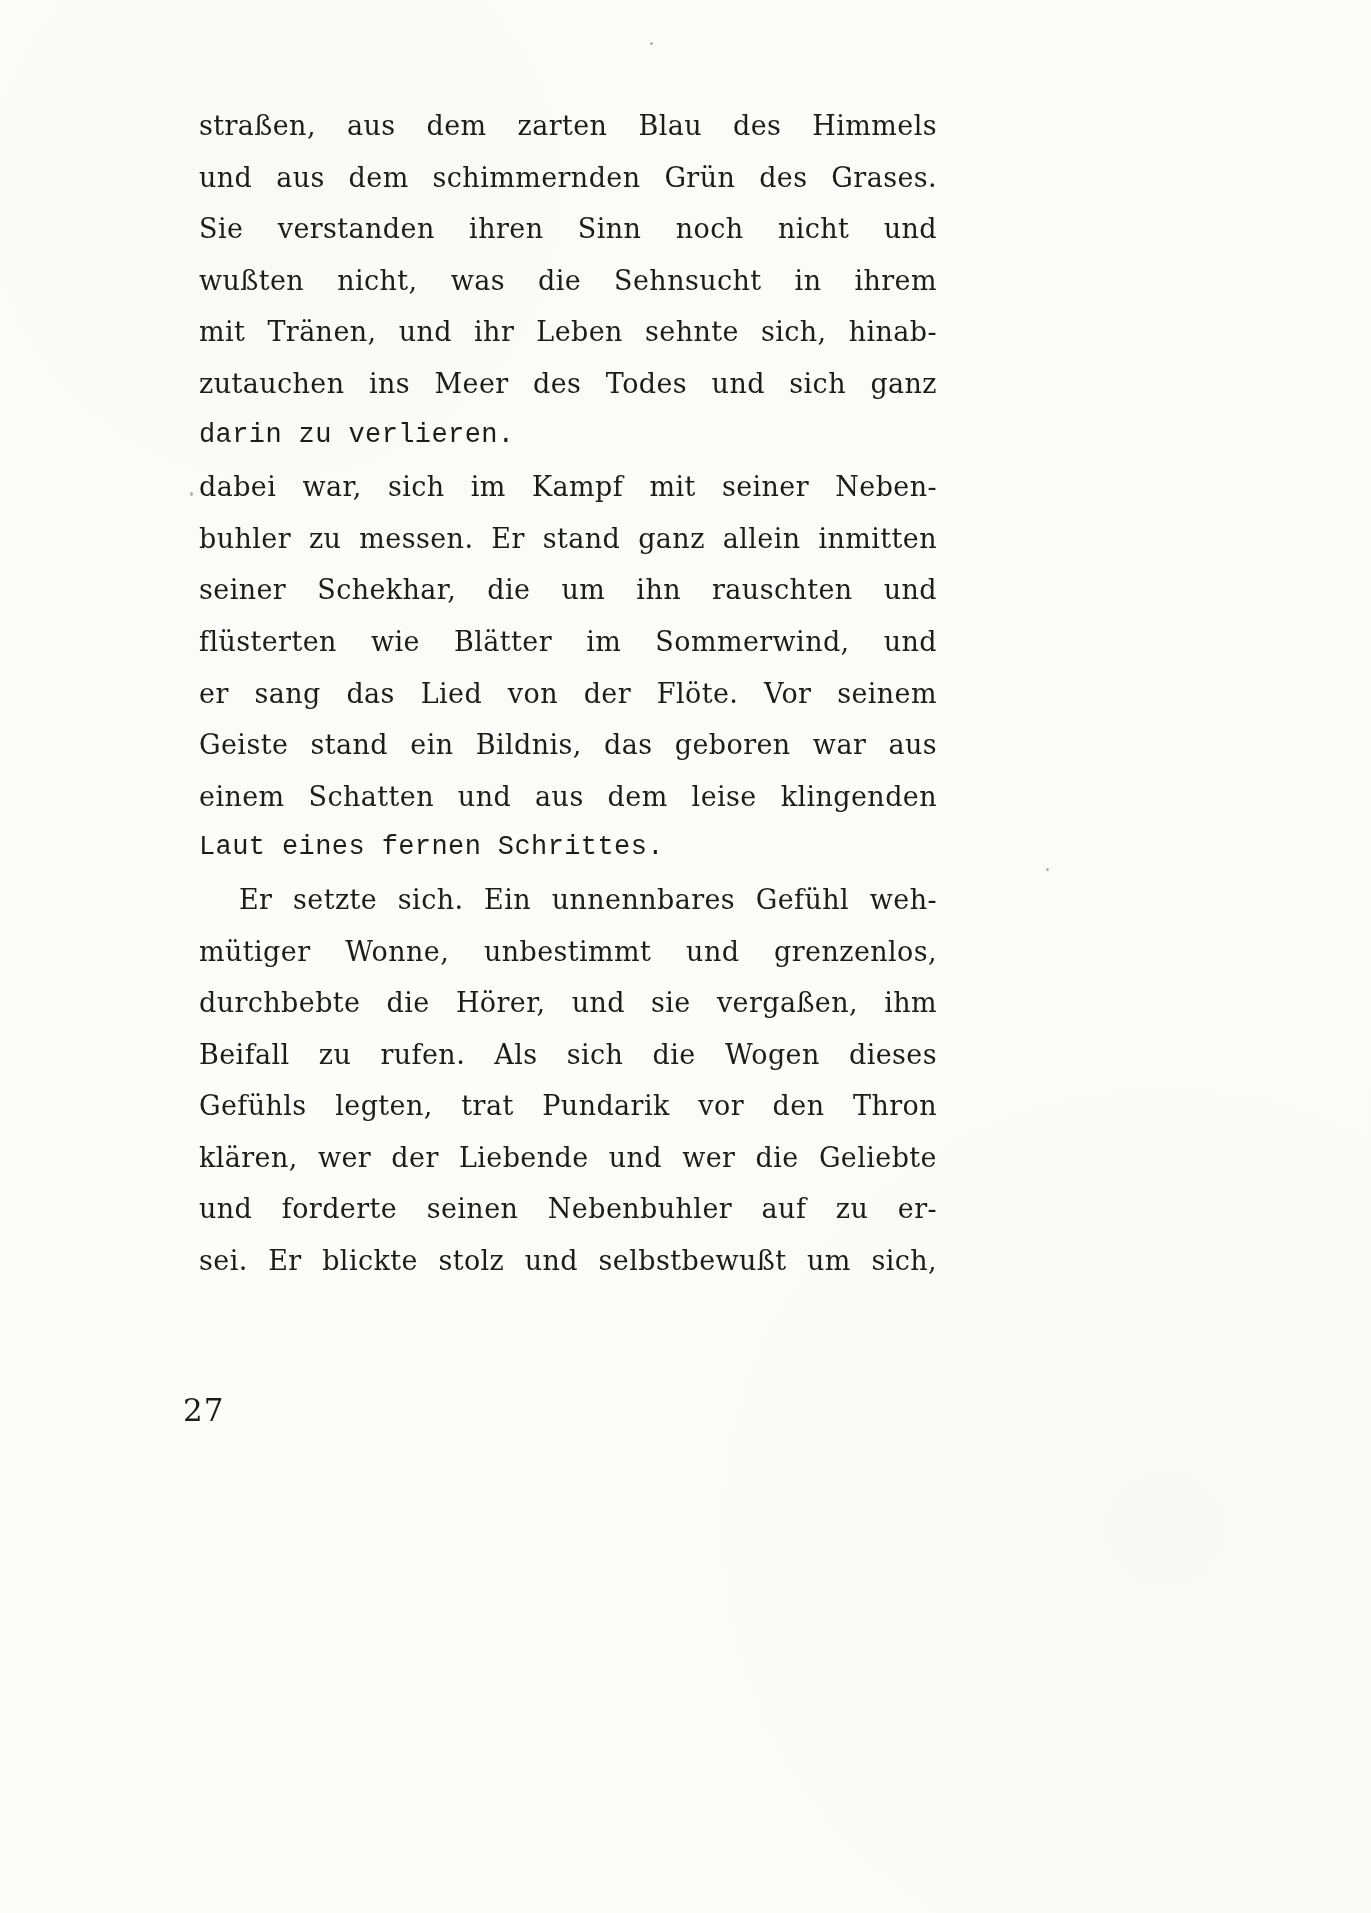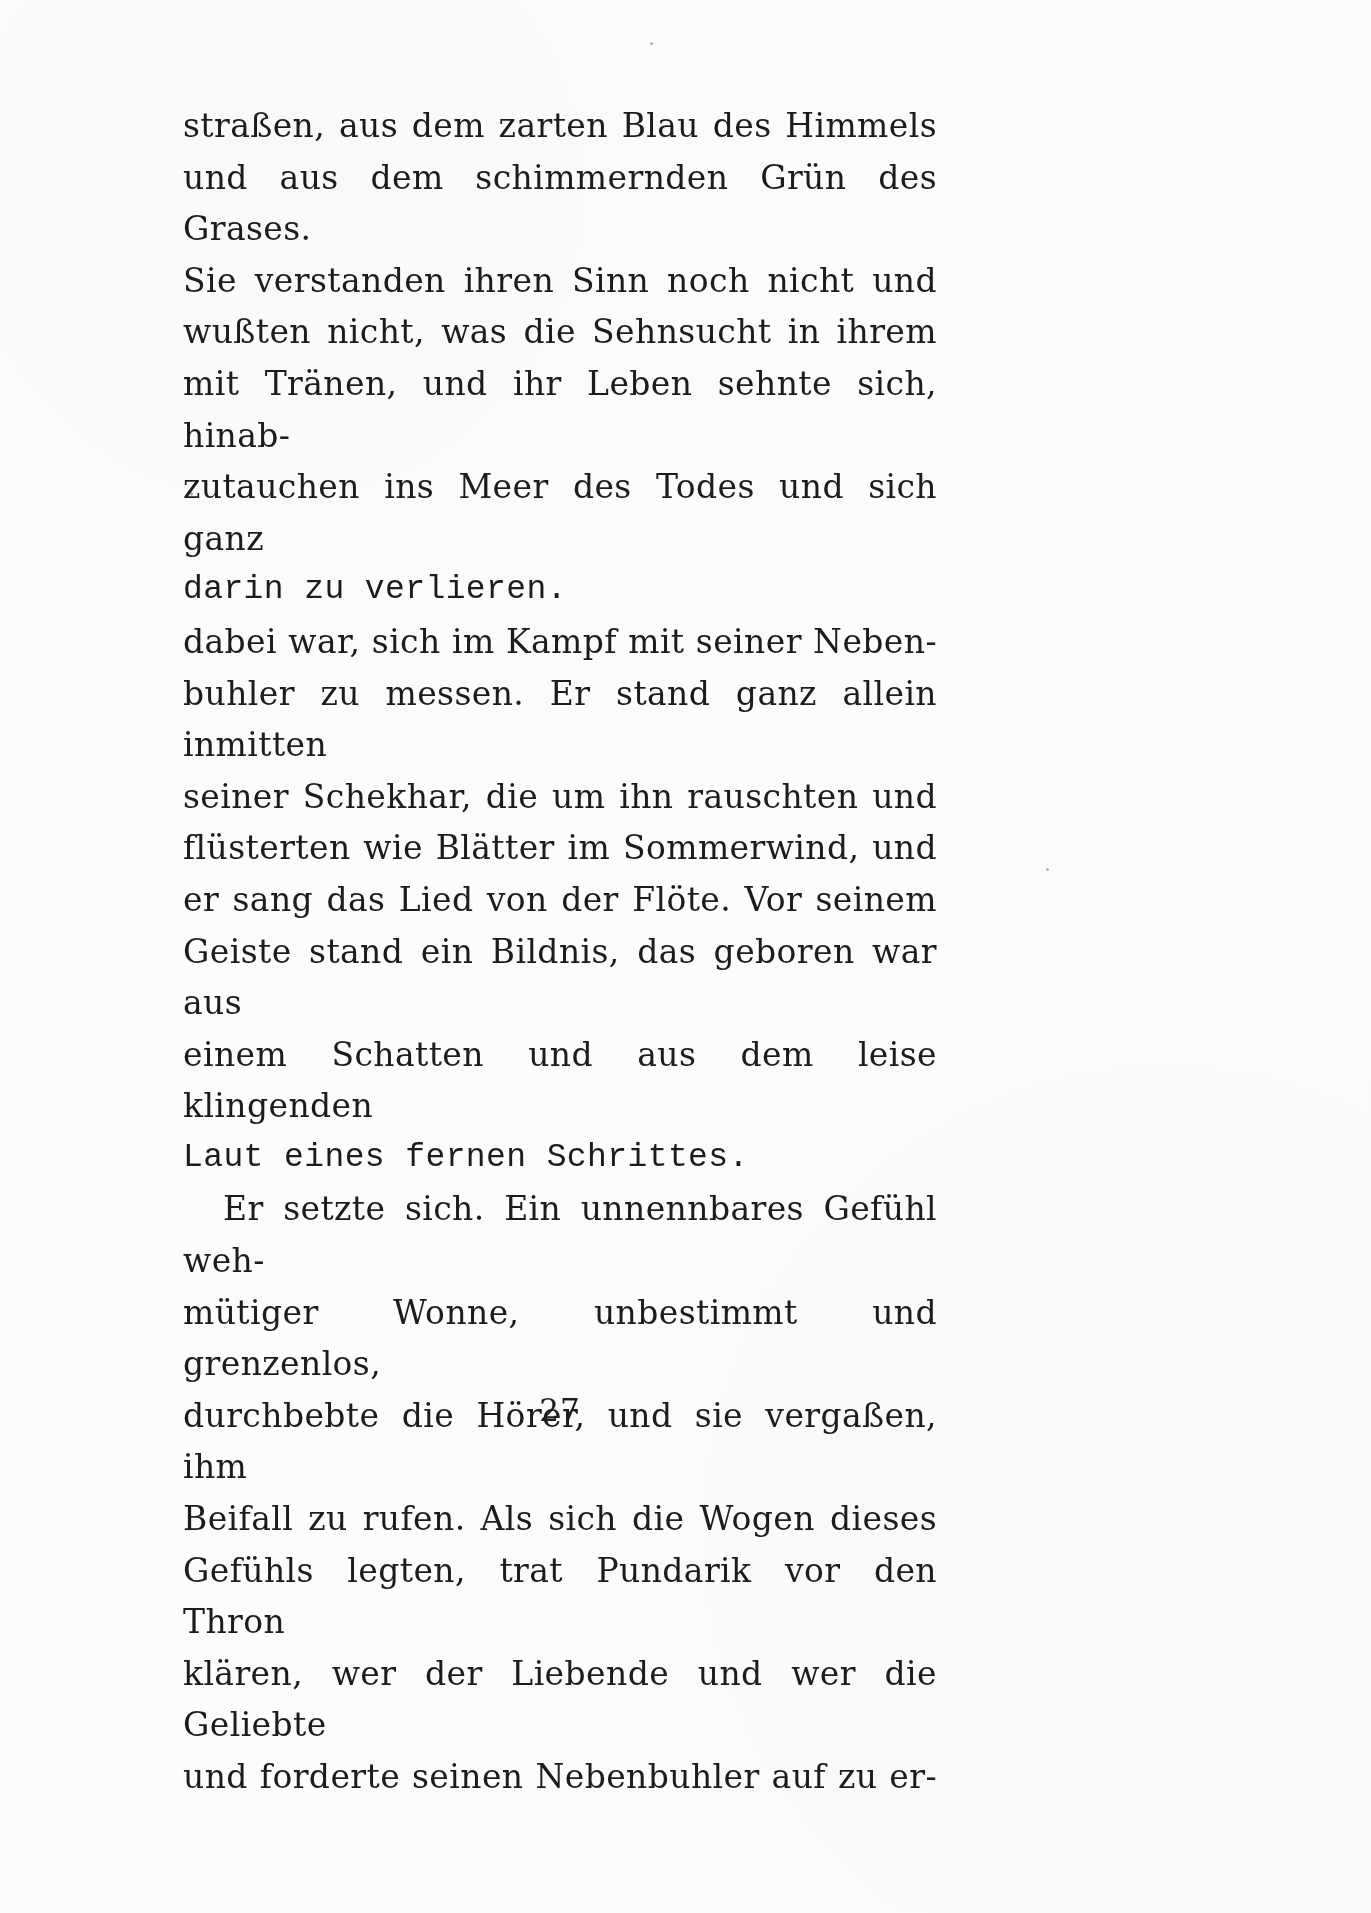--- a/index.html
+++ b/index.html
@@ -26,40 +26,41 @@
       radial-gradient(circle at 85% 80%, rgba(0,0,0,0.015), transparent 45%),
       #fcfcfa;
   }
   .text-block {
     position: absolute;
     left: 183px;
     top: 100px;
     width: 754px;
   }
   .line {
-    font-size: 33px;
+    font-size: 27px;
     line-height: 51.6px;
     letter-spacing: 0.4px;
     text-align: justify;
     text-align-last: justify;
     white-space: normal;
+    margin-left: 16px;
   }
   .line.last {
     text-align-last: left;
     font-family: Liberation Mono, monospace;
   }
   .line.indent {
     text-indent: 40px;
   }
   .page-number {
     position: absolute;
     left: 183px;
     top: 1392px;
     width: 754px;
-    text-align: center;
+    text-align: left;
     font-size: 31px;
     letter-spacing: 1px;
   }
   
   .speck {
     position: absolute;
     background: rgba(40,40,40,0.35);
     border-radius: 50%;
   }
   .speck.s1 { left: 650px; top: 42px;  width: 3px; height: 3px; }
@@ -95,20 +96,21 @@
     </div>
 
     <div>
       <div class="line indent">Er setzte sich. Ein unnennbares Gefühl weh-</div>
       <div class="line">mütiger Wonne, unbestimmt und grenzenlos,</div>
       <div class="line">durchbebte die Hörer, und sie vergaßen, ihm</div>
       <div class="line">Beifall zu rufen. Als sich die Wogen dieses</div>
       <div class="line">Gefühls legten, trat Pundarik vor den Thron</div>
       <div class="line">klären, wer der Liebende und wer die Geliebte</div>
       <div class="line">und forderte seinen Nebenbuhler auf zu er-</div>
+      <div class="line">sei. Er blickte stolz und selbstbewußt um sich,</div>
     </div>
 
   </div>
 
   <div class="page-number">27</div>
 
   <div class="speck s1"></div>
   <div class="speck s2"></div>
   <div class="speck s3"></div>
 

